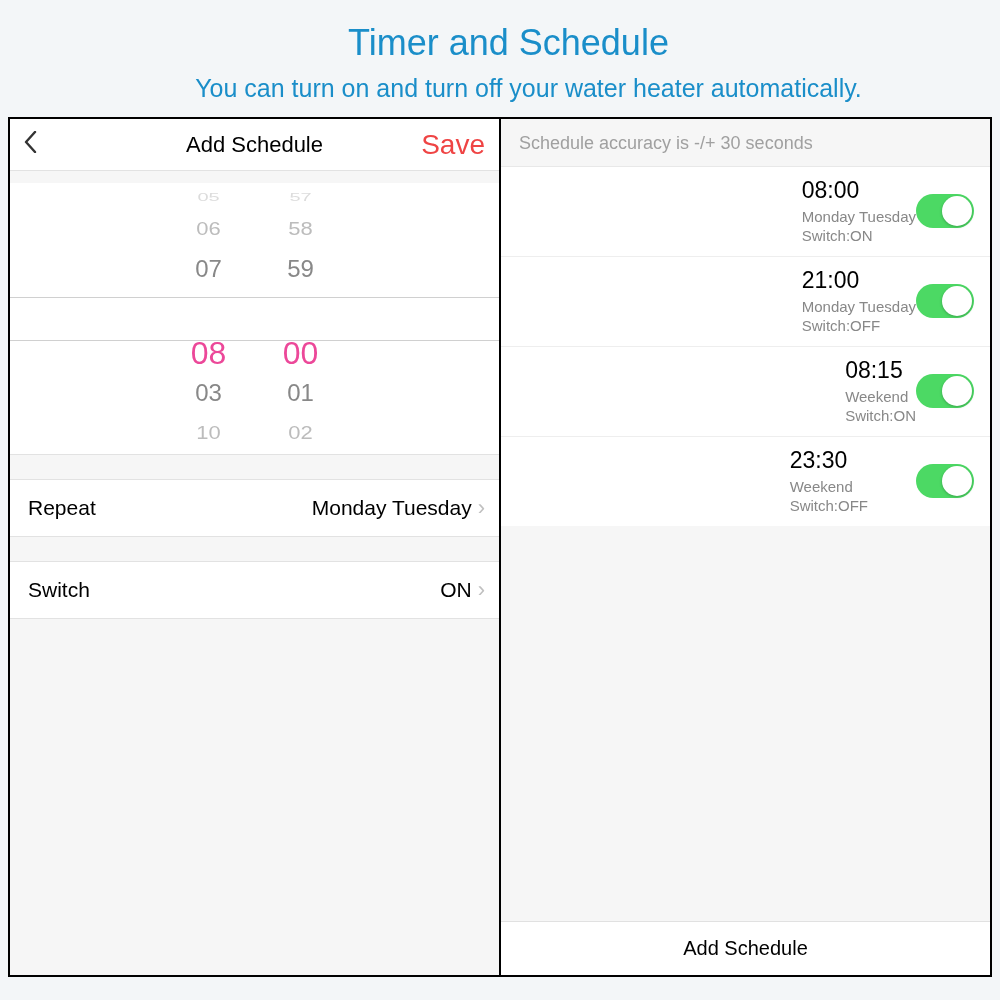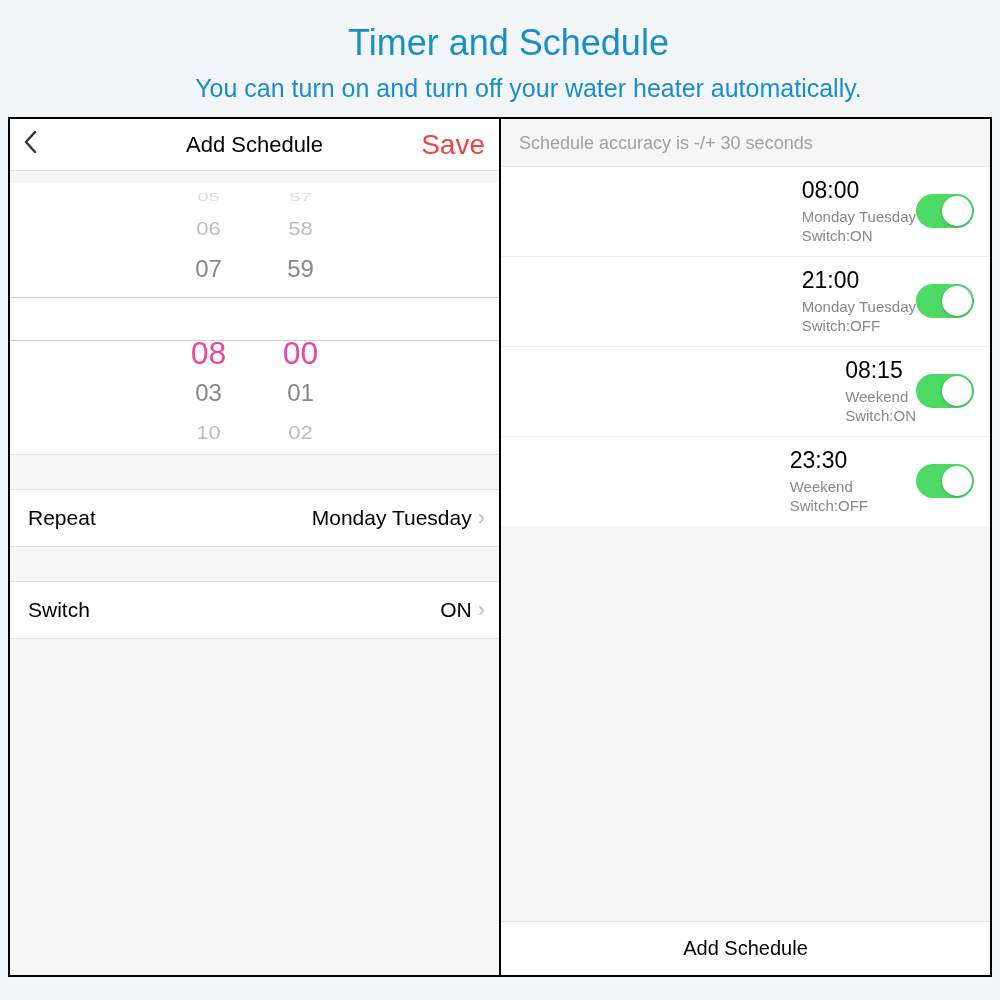--- a/index.html
+++ b/index.html
@@ -112,21 +112,21 @@
 
   .cell {
     background: #fff;
     border-top: 1px solid #e2e2e2;
     border-bottom: 1px solid #e2e2e2;
     height: 58px;
     display: flex;
     align-items: center;
     justify-content: space-between;
     padding: 0 14px 0 18px;
-    margin-top: 34px;
+    margin-top: 24px;
     cursor: pointer;
   }
   .cell .label { font-size: 21px; color: #000; }
   .cell .value-wrap { display: flex; align-items: center; gap: 6px; color: #000; font-size: 21px; }
   .chevron { color: #c0c0c0; font-size: 22px; }
 
   .notice {
     color: #a0a0a0;
     font-size: 18px;
     padding: 14px 16px 12px 18px;

